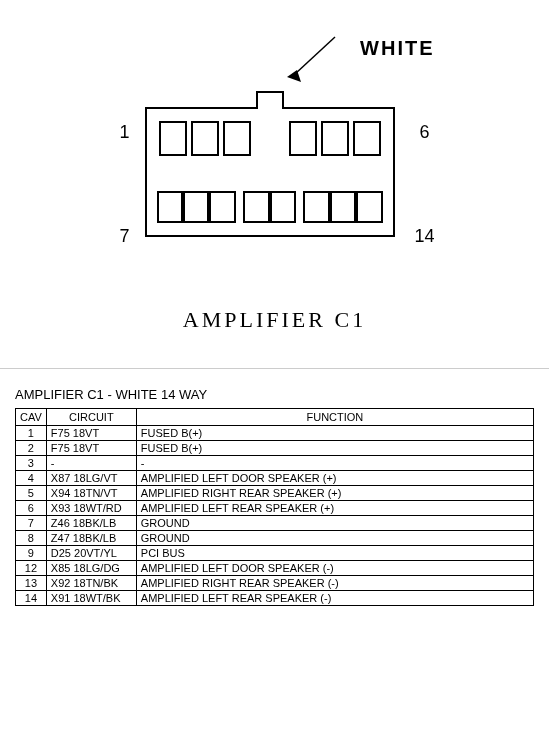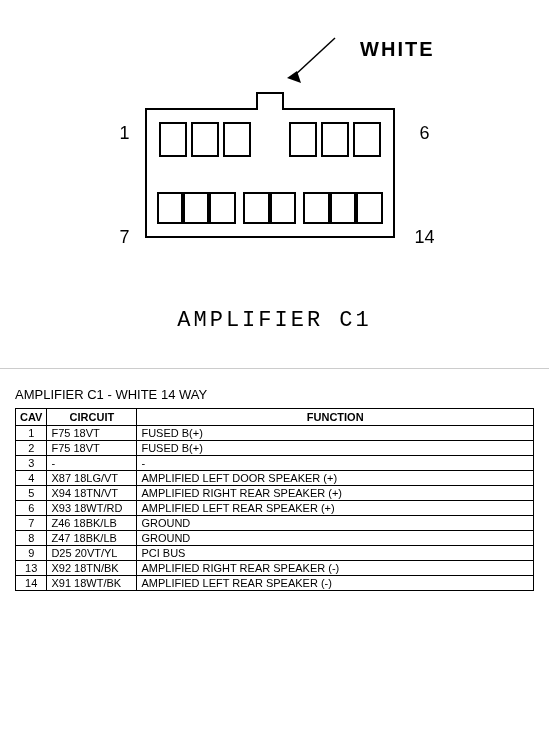--- a/index.html
+++ b/index.html
@@ -112,21 +112,21 @@
       position: absolute;
       bottom: 30px;
       right: 0px;
       font-size: 18px;
     }
 
     .connector-title {
       font-size: 22px;
       letter-spacing: 3px;
       margin-top: 20px;
-      font-family: Liberation Mono, monospace;
+      font-family: Liberation Serif, serif;
       text-align: right;
     }
 
     
     .table-section {
       padding: 10px 15px 10px 15px;
     }
 
     .table-heading {
       font-weight: normal;
@@ -139,21 +139,21 @@
       border-collapse: collapse;
       font-size: 11px;
     }
 
     table, th, td {
       border: 1px solid #000;
     }
 
     th {
       background: #fff;
-      font-weight: bold;
+      font-weight: normal;
       text-align: center;
       padding: 2px 4px;
       font-size: 11px;
     }
 
     td {
       padding: 1px 4px;
       font-size: 11px;
     }
 
@@ -286,20 +286,25 @@
           <td>8</td>
           <td>Z47 18BK/LB</td>
           <td>GROUND</td>
         </tr>
         <tr>
           <td>9</td>
           <td>D25 20VT/YL</td>
           <td>PCI BUS</td>
         </tr>
         <tr>
+          <td>12</td>
+          <td>X85 18LG/DG</td>
+          <td>AMPLIFIED LEFT DOOR SPEAKER (-)</td>
+        </tr>
+        <tr>
           <td>13</td>
           <td>X92 18TN/BK</td>
           <td>AMPLIFIED RIGHT REAR SPEAKER (-)</td>
         </tr>
         <tr>
           <td>14</td>
           <td>X91 18WT/BK</td>
           <td>AMPLIFIED LEFT REAR SPEAKER (-)</td>
         </tr>
       </tbody>

